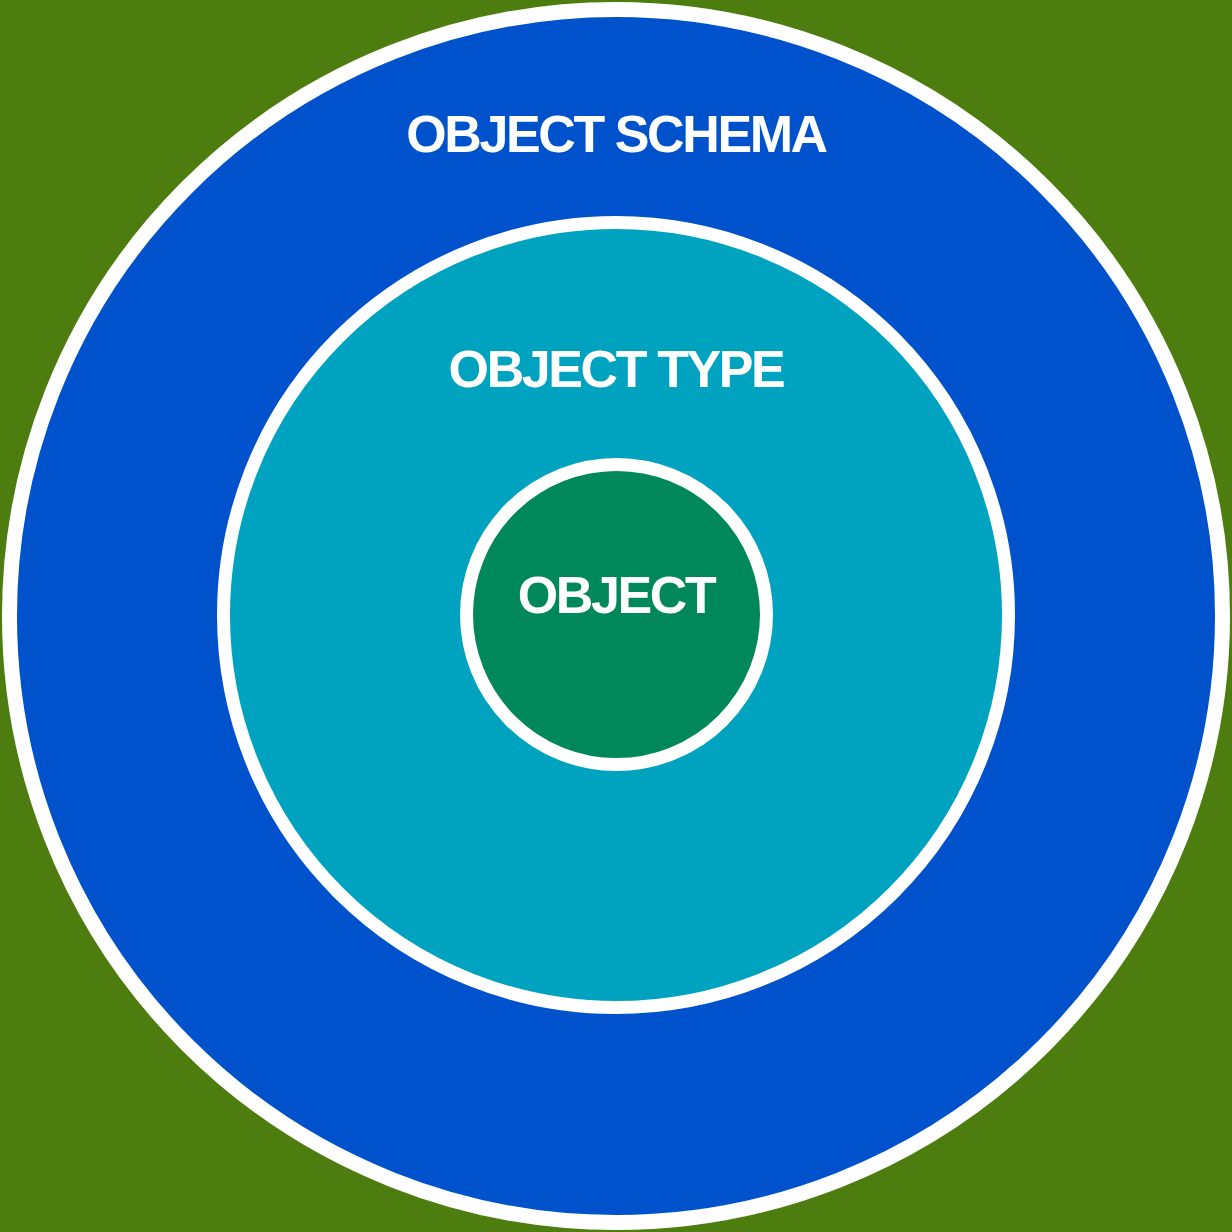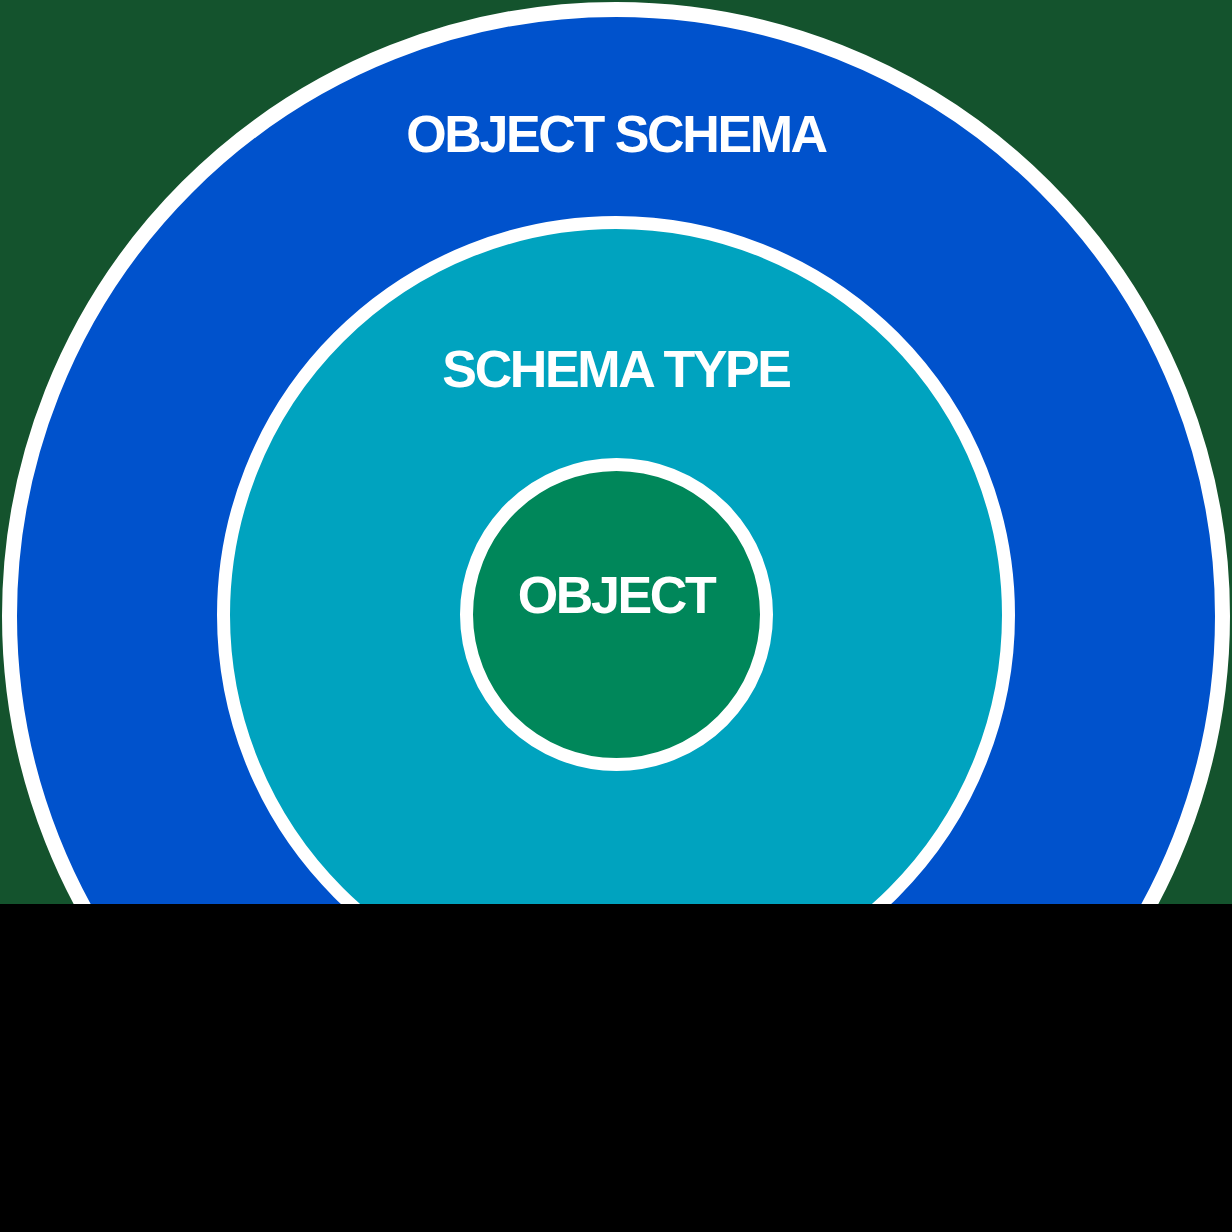--- a/index.html
+++ b/index.html
@@ -3,22 +3,22 @@
 <meta charset="utf-8">
 <style>
   html, body {
     margin: 0;
     padding: 0;
     background: #000000;
   }
   .stage {
     position: relative;
     width: 1232px;
-    height: 904px;
-    background: #14532d;
+    height: 1232px;
+    background: #4d7c0f;
     overflow: hidden;
     font-family: "Liberation Sans", sans-serif;
   }
   .circle {
     position: absolute;
     border-radius: 50%;
     box-sizing: border-box;
     border: 13px solid #FFFFFF;
   }
   .circle-outer {
@@ -66,17 +66,17 @@
 <div class="stage">
 
   <div class="circle circle-outer"></div>
 
   <div class="circle circle-middle"></div>
 
   <div class="circle circle-inner"></div>
 
   <div class="ring-label label-schema">OBJECT SCHEMA</div>
 
-  <div class="ring-label label-type">SCHEMA TYPE</div>
+  <div class="ring-label label-type">OBJECT TYPE</div>
 
   <div class="ring-label label-object">OBJECT</div>
 
 </div>
 
 </body></html>

